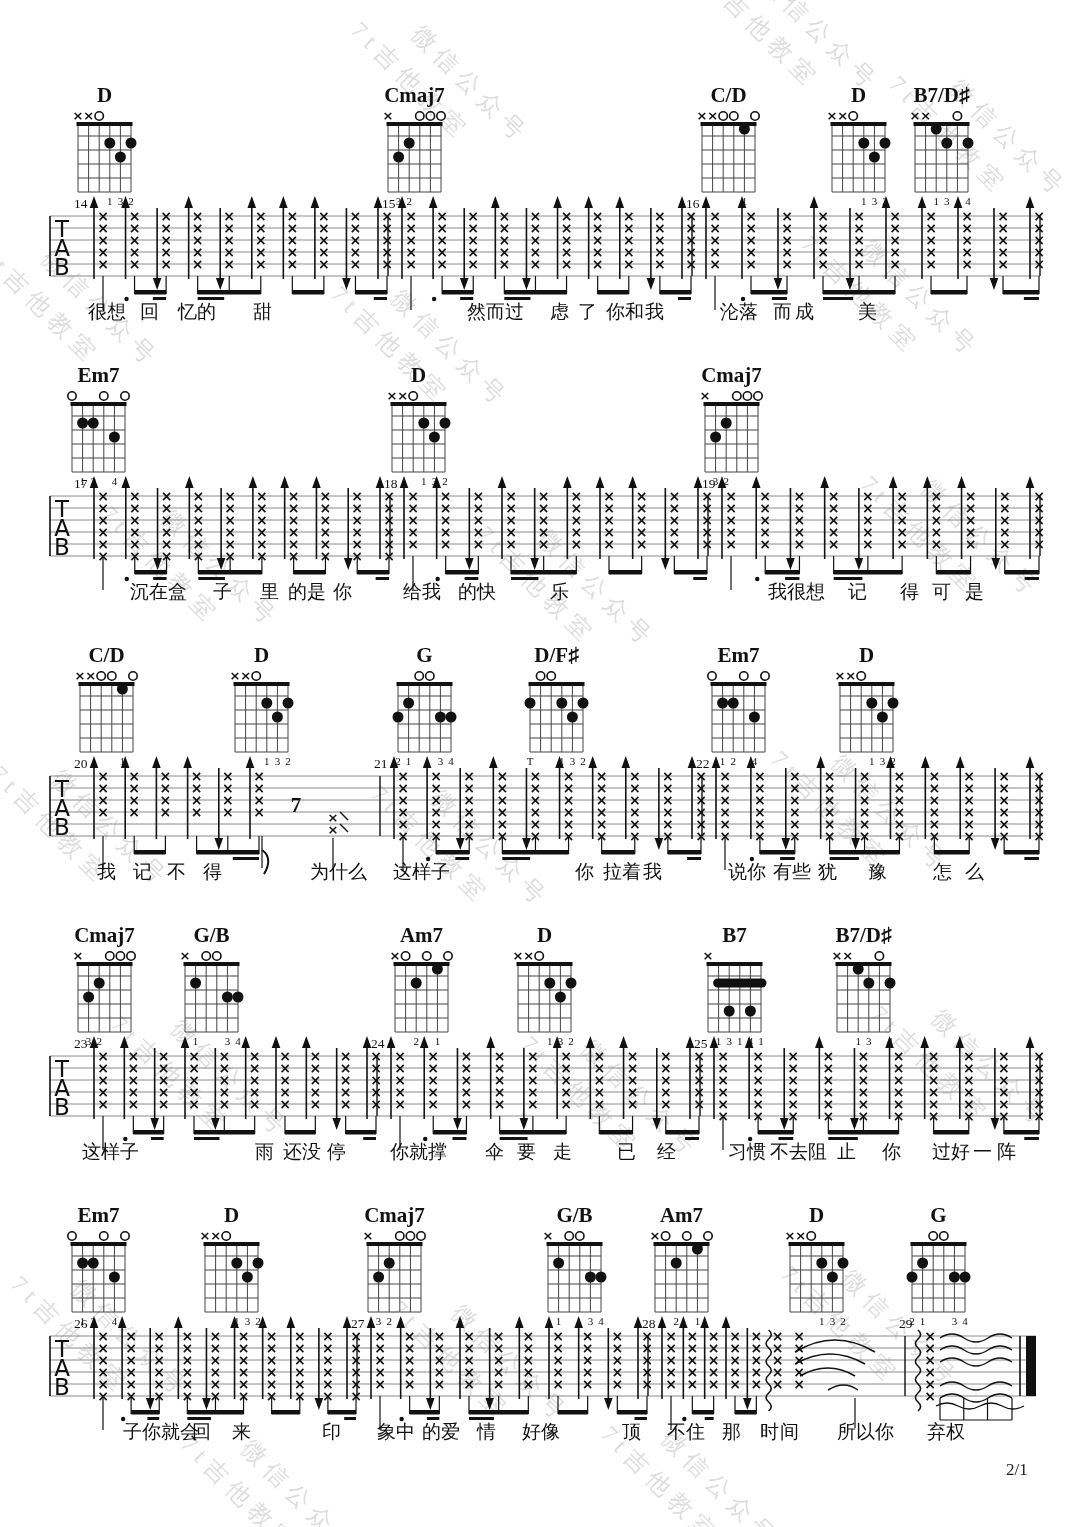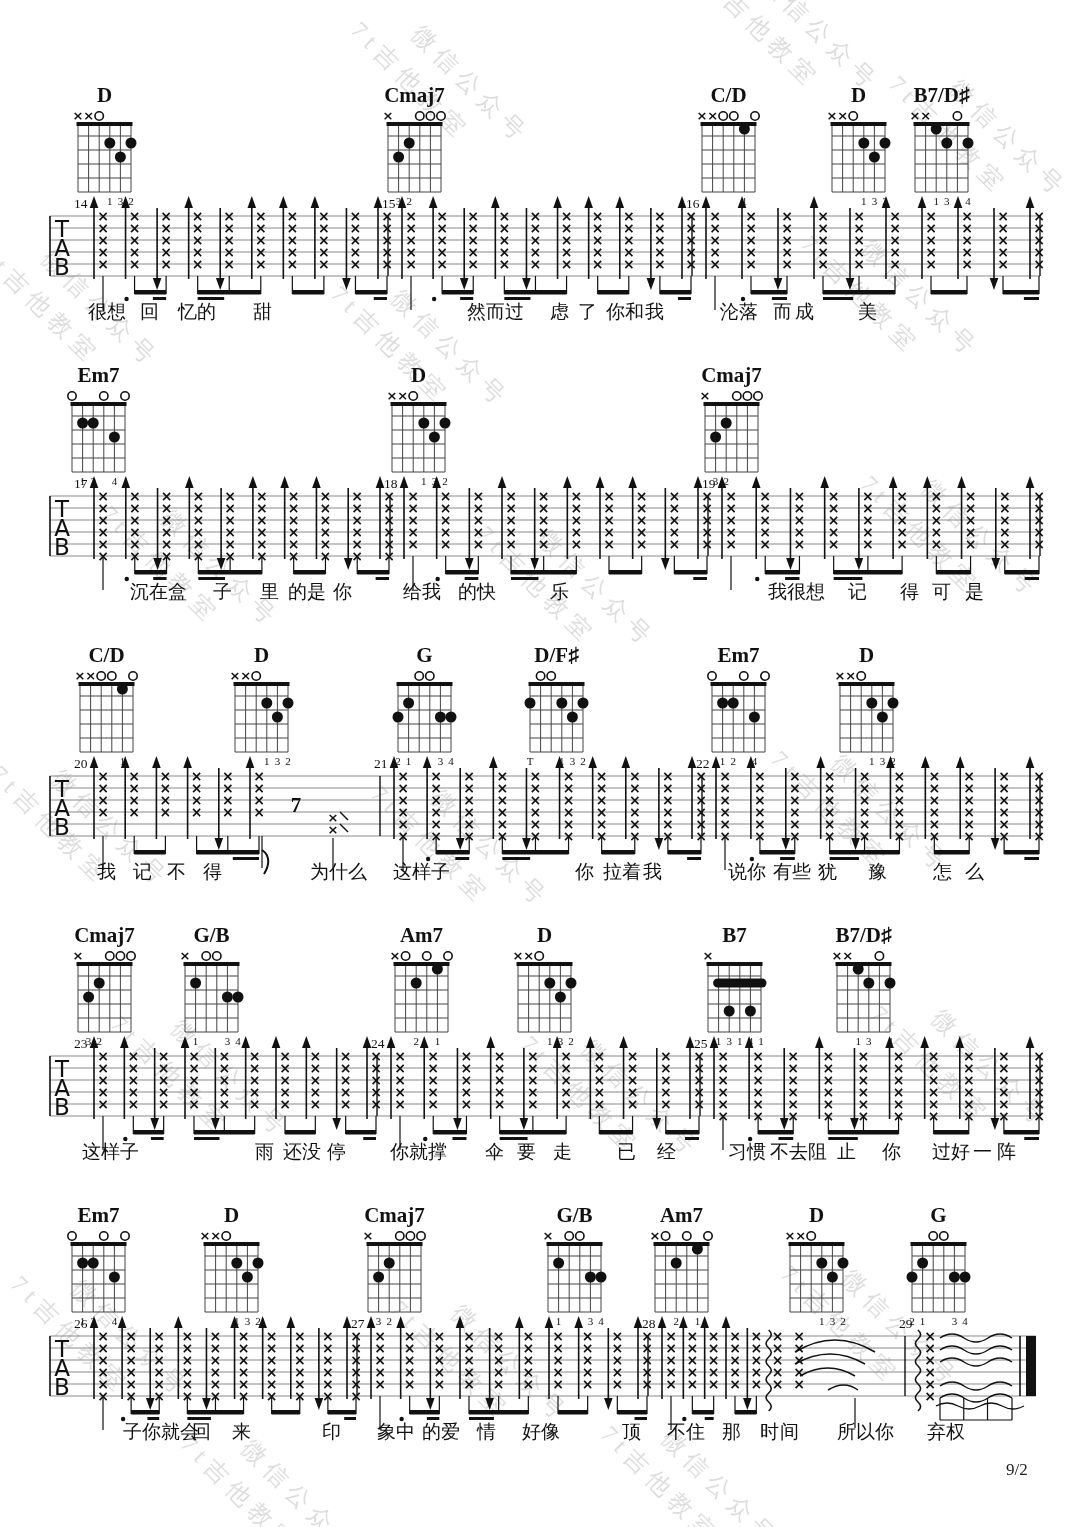--- a/index.html
+++ b/index.html
@@ -2270,14 +2270,14 @@
         <text x="522" y="232" font-size="19" font-family="Liberation Serif,serif" font-weight="normal" text-anchor="start" fill="#111">好像</text>
         <text x="622" y="232" font-size="19" font-family="Liberation Serif,serif" font-weight="normal" text-anchor="start" fill="#111">顶</text>
         <text x="667" y="232" font-size="19" font-family="Liberation Serif,serif" font-weight="normal" text-anchor="start" fill="#111">不住</text>
         <text x="722" y="232" font-size="19" font-family="Liberation Serif,serif" font-weight="normal" text-anchor="start" fill="#111">那</text>
         <text x="760" y="232" font-size="19" font-family="Liberation Serif,serif" font-weight="normal" text-anchor="start" fill="#111">时</text>
         <text x="780" y="232" font-size="19" font-family="Liberation Serif,serif" font-weight="normal" text-anchor="start" fill="#111">间</text>
         <text x="837" y="232" font-size="19" font-family="Liberation Serif,serif" font-weight="normal" text-anchor="start" fill="#111">所以你</text>
         <text x="927" y="232" font-size="19" font-family="Liberation Serif,serif" font-weight="normal" text-anchor="start" fill="#111">弃权</text>
       </svg>
     </div>
-  <div class="page-num">9/2</div>
+  <div class="page-num">2/1</div>
 </div>
 
 </body></html>

